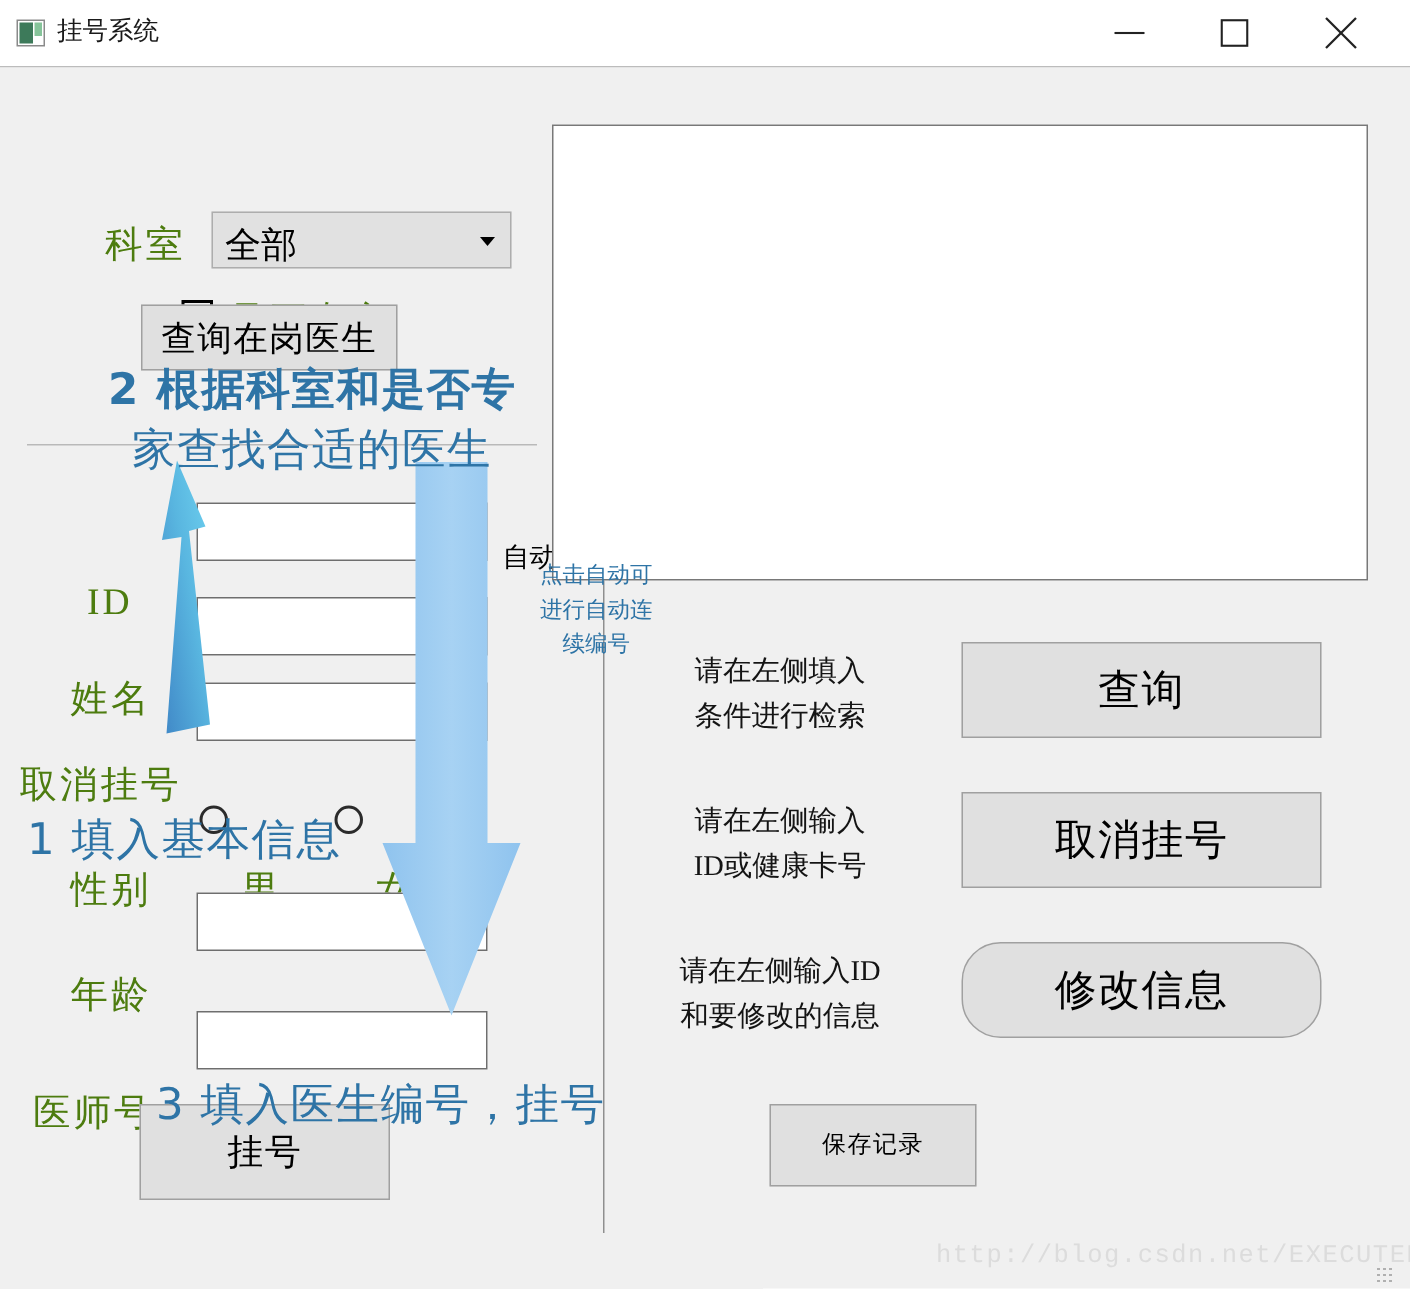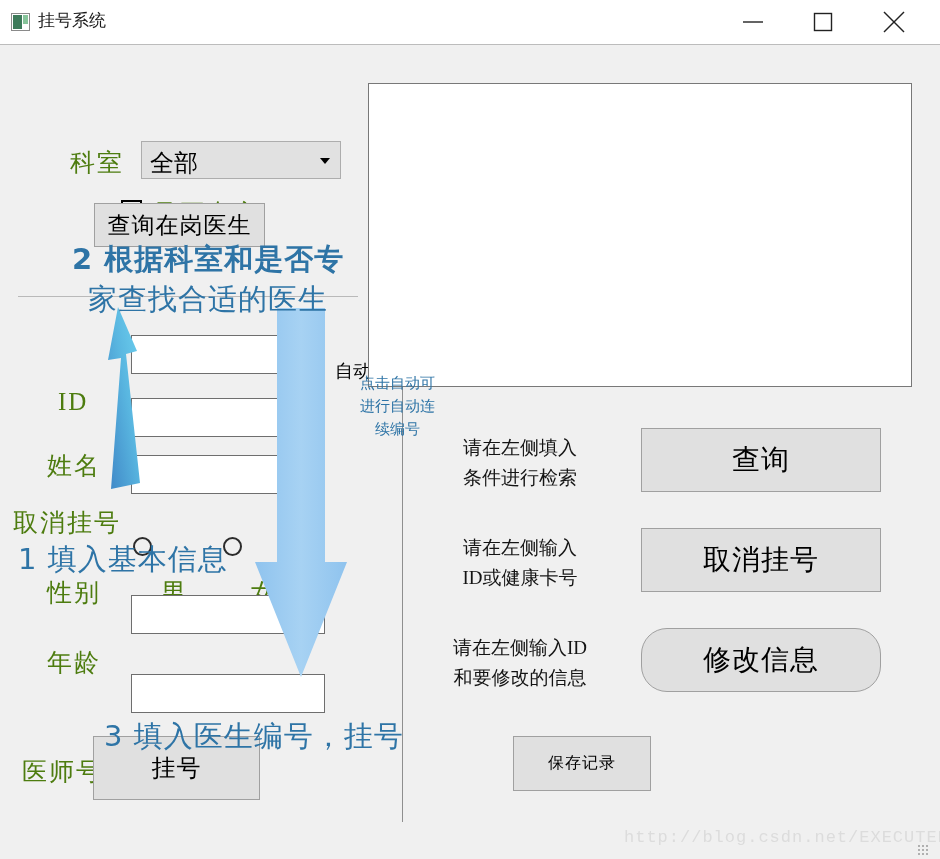--- a/index.html
+++ b/index.html
@@ -278,21 +278,21 @@
 
     <div class="lbl" style="left:47px; top:531px;">性别</div>
     <div class="radio" style="left:133px; top:492px;"></div>
     <div class="lbl" style="left:161px; top:531px;">男</div>
     <div class="radio" style="left:223px; top:492px;"></div>
     <div class="lbl" style="left:251px; top:531px;">女</div>
 
     <div class="lbl" style="left:47px; top:601px;">年龄</div>
     <div class="tbox" style="left:131px; top:550px; width:194px; height:39px;"></div>
 
-    <div class="lbl" style="left:22px; top:680px;margin-top:30px;">医师号</div>
+    <div class="lbl" style="left:22px; top:680px;">医师号</div>
     <div class="tbox" style="left:131px; top:629px; width:194px; height:39px;"></div>
 
     <div class="btn" style="left:93px; top:691px; width:167px; height:64px; font-size:24px;">挂号</div>
 
     <div id="listbox"></div>
 
     <div class="hint" style="left:440px; top:388px; width:160px;">请在左侧填入
 条件进行检索</div>
     <div class="hint" style="left:440px; top:488px; width:160px;">请在左侧输入
 ID或健康卡号</div>

